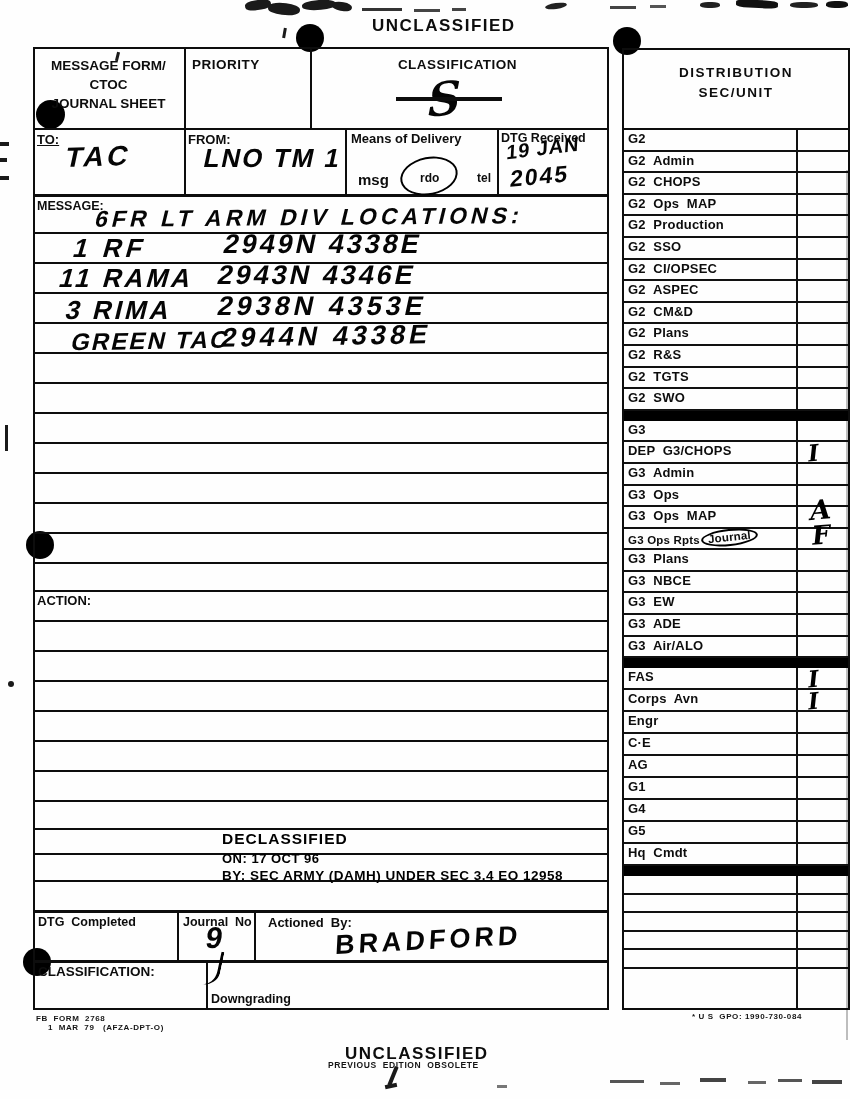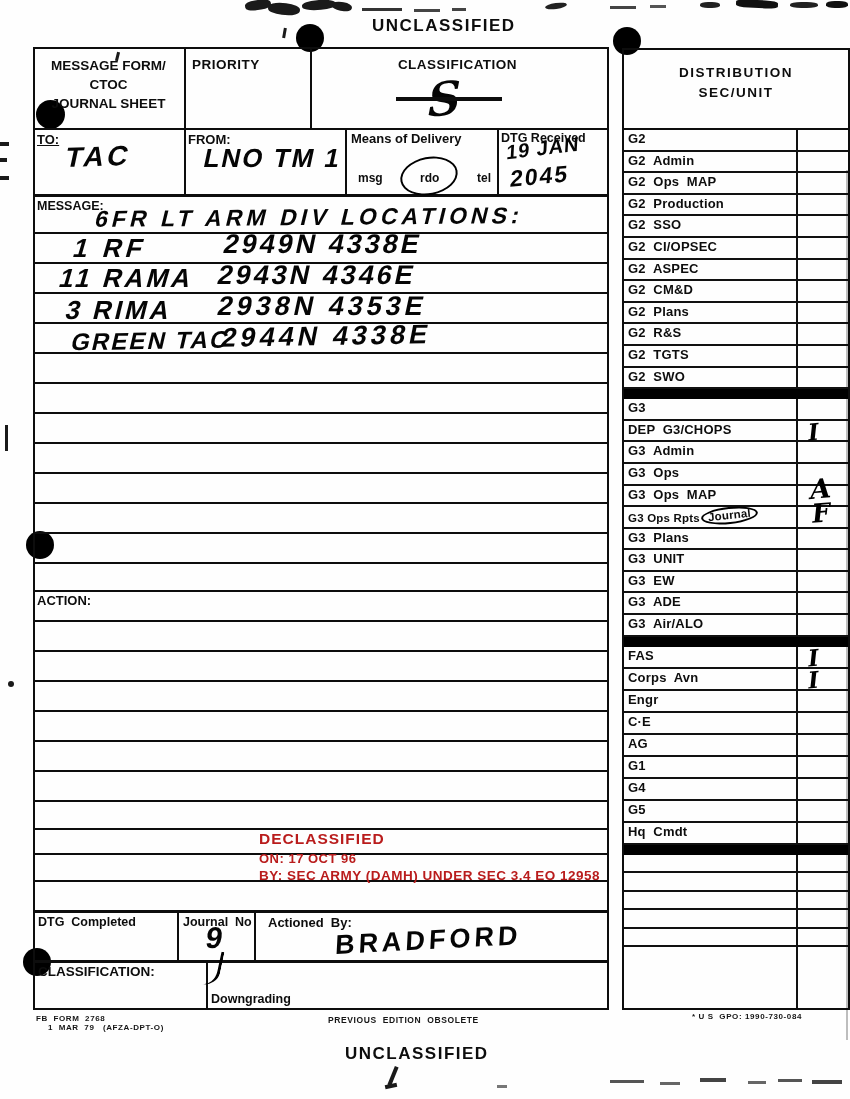--- a/index.html
+++ b/index.html
@@ -7,21 +7,21 @@
   .page{position:relative;width:850px;height:1099px;background:#fefefe;}
   .abs{position:absolute;}
   .hline{position:absolute;background:#0d0d0d;height:2px;}
   .vline{position:absolute;background:#0d0d0d;width:2px;}
   .lbl{position:absolute;font-weight:bold;white-space:pre;}
   .banner{position:absolute;font-weight:bold;font-size:17px;letter-spacing:1.5px;}
   .punch{position:absolute;background:#000;border-radius:50%;width:28px;height:28px;}
   .hw{position:absolute;font-family:"Liberation Sans",sans-serif;font-weight:bold;white-space:pre;transform:skewX(-10deg);color:#050505;}
   .hw-serif{font-family:"DejaVu Serif",serif;font-style:italic;font-weight:bold;}
   .formbox{position:absolute;left:33px;top:47px;width:576px;height:963px;border:2.5px solid #0d0d0d;box-sizing:border-box;}
-  .stamp{position:absolute;font-weight:bold;white-space:nowrap;letter-spacing:0.5px;color:#b91c1c;margin-left:37px;}
+  .stamp{position:absolute;font-weight:bold;white-space:nowrap;letter-spacing:0.5px;color:#000000;}
   
   .dist{position:absolute;left:622px;top:48px;width:228px;height:962px;border:2.5px solid #0d0d0d;box-sizing:border-box;display:flex;flex-direction:column;background:transparent;}
   .dhead{height:80px;border-bottom:2px solid #0d0d0d;box-sizing:border-box;text-align:center;font-weight:bold;font-size:13.5px;letter-spacing:1.5px;padding-top:13px;line-height:20px;}
   .drow{display:flex;height:21.6px;border-bottom:2px solid #111;box-sizing:border-box;flex:none;}
   .drow3{height:21.6px;}
   .drowo{height:22px;}
   .dempty{height:18.5px;}
   .dlast{flex:1;}
   .dlabel{flex:1;border-right:2px solid #111;font-size:13px;font-weight:bold;padding:1px 0 12px 4px;white-space:pre;letter-spacing:0.2px;box-sizing:border-box;overflow:visible;}
   .jlabel{font-size:11.5px;padding-top:3px;}
@@ -91,21 +91,21 @@
   <div class="lbl" style="left:192px;top:57px;font-size:13.5px;letter-spacing:0.5px;">PRIORITY</div>
   <div class="lbl" style="left:310px;top:57px;width:295px;text-align:center;font-size:13.5px;letter-spacing:0.5px;">CLASSIFICATION</div>
 
   <div class="hw hw-serif" style="left:428px;top:72px;font-size:46px;transform:rotate(-6deg) skewX(-6deg);">S</div>
   <div class="hline" style="left:396px;top:97px;width:106px;height:4px;"></div>
 
   <div class="lbl" style="left:37px;top:132px;font-size:13px;text-decoration:underline;">TO:</div>
   <div class="lbl" style="left:188px;top:132px;font-size:13px;">FROM:</div>
   <div class="lbl" style="left:351px;top:131px;font-size:13px;font-weight:600;">Means of Delivery</div>
   <div class="lbl" style="left:501px;top:131px;font-size:12.5px;font-weight:600;">DTG Received</div>
-  <div class="lbl" style="left:358px;top:171px;font-size:12px;font-weight:600;">msg</div>
+  <div class="lbl" style="left:358px;top:171px;font-size:15px;font-weight:600;">msg</div>
   <div class="lbl" style="left:420px;top:171px;font-size:12px;font-weight:600;">rdo</div>
   <div class="lbl" style="left:477px;top:171px;font-size:12px;font-weight:600;">tel</div>
   <div class="oval" style="left:400px;top:157px;width:54px;height:34px;transform:rotate(-11deg);"></div>
 
   <div class="hw" style="left:66px;top:141px;font-size:28px;letter-spacing:3px;transform:skewX(-14deg) rotate(-2deg);">TAC</div>
   <div class="hw" style="left:204px;top:143px;font-size:26px;letter-spacing:2px;transform:skewX(-12deg);">LNO TM 1</div>
   <div class="hw" style="left:506px;top:137px;font-size:20px;letter-spacing:1px;transform:rotate(-7deg) skewX(-10deg);">19 JAN</div>
   <div class="hw" style="left:510px;top:163px;font-size:23px;letter-spacing:2px;transform:rotate(-5deg) skewX(-10deg);">2045</div>
 
   <div class="lbl" style="left:37px;top:199px;font-size:12.5px;text-align:right;">MESSAGE:</div>
@@ -158,38 +158,42 @@
   <div class="lbl" style="left:183px;top:915px;font-size:12.5px;">Journal  No</div>
   <div class="lbl" style="left:268px;top:915px;font-size:13px;">Actioned  By:</div>
   <div class="hw" style="left:206px;top:921px;font-size:30px;transform:skewX(-8deg);">9</div>
   <div class="abs" style="left:204px;top:950px;width:14px;height:36px;border-right:3px solid #000;border-bottom-right-radius:16px;transform:rotate(12deg);"></div>
   <div class="hw" style="left:335px;top:925px;font-size:27px;letter-spacing:4px;transform:rotate(-3deg) skewX(-6deg);">BRADFORD</div>
   <div class="lbl" style="left:38px;top:964px;font-size:13.5px;">CLASSIFICATION:</div>
   <div class="lbl" style="left:211px;top:992px;font-size:12.5px;font-weight:600;">Downgrading</div>
 
   <div class="tiny" style="left:36px;top:1014px;">FB  FORM  2768</div>
   <div class="tiny" style="left:48px;top:1023px;">1  MAR  79   (AFZA-DPT-O)</div>
-  <div class="tiny" style="left:328px;top:1015px;font-size:8.5px;">PREVIOUS  EDITION  OBSOLETE</div>
+  <div class="tiny" style="left:328px;top:1060px;font-size:8.5px;">PREVIOUS  EDITION  OBSOLETE</div>
   <div class="tiny" style="left:692px;top:1012px;">* U S  GPO: 1990-730-084</div>
 
   <div class="dist">
     <div class="dhead">
       <div>DISTRIBUTION</div>
       <div>SEC/UNIT</div>
     </div>
 
     <div class="drow">
         <div class="dlabel">G2</div>
         <div class="dmark"></div>
       </div>
     <div class="drow">
         <div class="dlabel">G2  Admin</div>
         <div class="dmark"></div>
       </div>
     <div class="drow">
+        <div class="dlabel">G2  CHOPS</div>
+        <div class="dmark"></div>
+      </div>
+    <div class="drow">
         <div class="dlabel">G2  Ops  MAP</div>
         <div class="dmark"></div>
       </div>
     <div class="drow">
         <div class="dlabel">G2  Production</div>
         <div class="dmark"></div>
       </div>
     <div class="drow">
         <div class="dlabel">G2  SSO</div>
         <div class="dmark"></div>
@@ -253,21 +257,21 @@
         <div class="dlabel jlabel"><span>G3 Ops Rpts</span><span class="circle">Journal</span></div>
         <div class="dmark">
           <span class="hw-mark mkF">F</span>
         </div>
       </div>
     <div class="drow drow3">
         <div class="dlabel">G3  Plans</div>
         <div class="dmark"></div>
       </div>
     <div class="drow drow3">
-        <div class="dlabel">G3  UNIT</div>
+        <div class="dlabel">G3  NBCE</div>
         <div class="dmark"></div>
       </div>
     <div class="drow drow3">
         <div class="dlabel">G3  EW</div>
         <div class="dmark"></div>
       </div>
     <div class="drow drow3">
         <div class="dlabel">G3  ADE</div>
         <div class="dmark"></div>
       </div>

